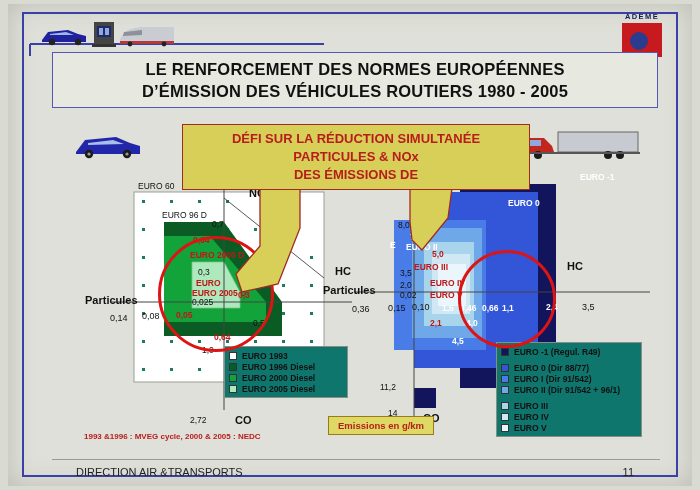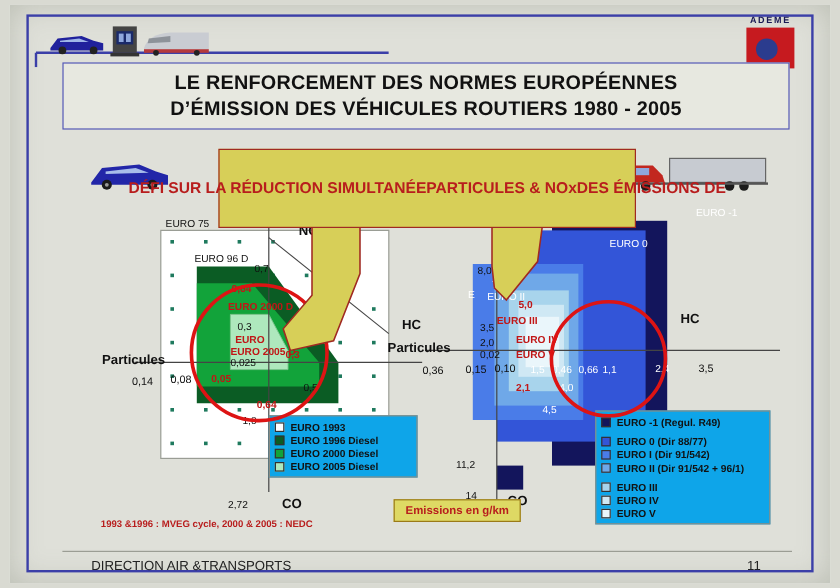--- a/index.html
+++ b/index.html
@@ -64,21 +64,21 @@
   #title-block .tline {
     font-size: 16.5px; font-weight: bold; color: #111;
     letter-spacing: .2px; line-height: 22px; white-space: nowrap;
   }
   
   #callout {
     position: absolute; left: 174px; top: 120px;
     width: 348px; height: 66px;
     background: #d7cf58;
     border: 1.4px solid #a02a22;
-    display: flex; flex-direction: row;
+    display: flex; flex-direction: column;
     align-items: center; justify-content: center;
     z-index: 30;
   }
   #callout .cline {
     color: #b81d1d; font-weight: bold; font-size: 13px;
     line-height: 18px; white-space: nowrap;
   }
   #callout-tail-left, #callout-tail-right {
     position: absolute; z-index: 29;
   }
@@ -86,25 +86,25 @@
   #car-left { position: absolute; left: 64px; top: 124px; width: 72px; height: 34px; }
   #truck-right { position: absolute; left: 516px; top: 122px; width: 118px; height: 38px; }
   
   #chart-left { position: absolute; left: 104px; top: 176px; width: 240px; height: 250px; }
   #chart-right { position: absolute; left: 346px; top: 166px; width: 296px; height: 262px; }
   .clabel {
     position: absolute; font-size: 8.5px; color: #111;
     white-space: nowrap; font-family: "Liberation Sans", sans-serif;
   }
   .clabel.red { color: #c01616; font-weight: bold; }
-  .clabel.wht { color: #ffffff; font-weight: normal; padding-left: 12px; }
+  .clabel.wht { color: #ffffff; font-weight: bold; padding-left: 12px; }
   .clabel.axis { font-size: 9px; color: #111; }
   .clabel.big { font-size: 11px; font-weight: bold; padding-left: 17px; }
   .legendbox {
-    position: absolute; background: #0ea5e9;
+    position: absolute; background: #0f766e;
     border: 1px solid #8a8d84; padding: 3px 17px 3px 4px;
   }
   .legrow { display: flex; align-items: center; height: 11px; }
   .legsw { width: 8px; height: 8px; border: 1px solid #333; margin-right: 5px; flex: 0 0 auto; }
   .legtxt { font-size: 8.5px; color: #111; font-weight: bold; white-space: nowrap; }
   
   #emissions-tag {
     position: absolute; left: 320px; top: 412px;
     background: #ded964; border: 1.4px solid #9a7a18;
     padding: 3px 9px;
@@ -262,21 +262,21 @@
 
         <path d="M52 56 L98 56 L154 122 L154 142 L52 142 Z" fill="#12a33a"></path>
 
         <path d="M80 82 L112 82 L128 112 L128 128 L80 128 Z" fill="#aee8bd" stroke="#7ec48f" stroke-width=".8"></path>
 
         <line x1="0" y1="122" x2="240" y2="122" stroke="#444" stroke-width="1"></line>
         <line x1="112" y1="0" x2="112" y2="230" stroke="#444" stroke-width="1"></line>
         <line x1="112" y1="18" x2="212" y2="98" stroke="#444" stroke-width=".9"></line>
       </svg>
       
-      <div class="clabel" style="left:26px; top:1px;">EURO 75</div>
+      <div class="clabel" style="left:26px; top:1px;">EURO 60</div>
       <div class="clabel" style="left:86px; top:0px;">0,97</div>
       <div class="clabel big" style="left:120px; top:7px;">NOx</div>
       <div class="clabel" style="left:50px; top:30px;">EURO 96 D</div>
       <div class="clabel" style="left:100px; top:39px;">0,7</div>
       <div class="clabel red" style="left:81px; top:55px;">0,64</div>
       <div class="clabel red" style="left:78px; top:70px;">EURO 2000 D</div>
       <div class="clabel red" style="left:146px; top:92px;">0,56</div>
       <div class="clabel" style="left:86px; top:87px;">0,3</div>
       <div class="clabel red" style="left:84px; top:98px;">EURO</div>
       <div class="clabel red" style="left:80px; top:108px;">EURO 2005 D</div>

